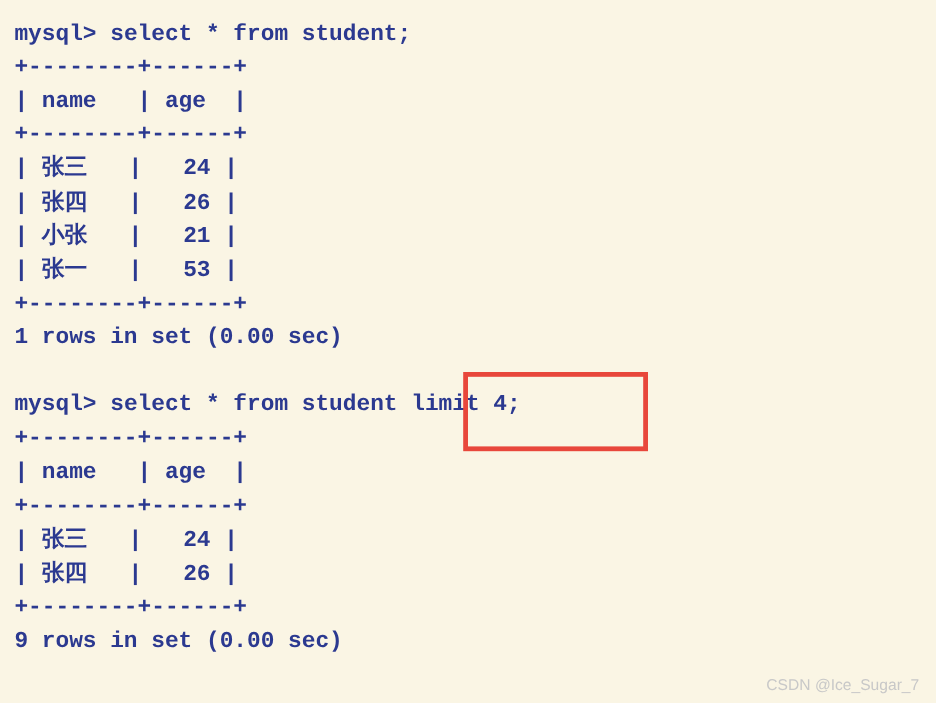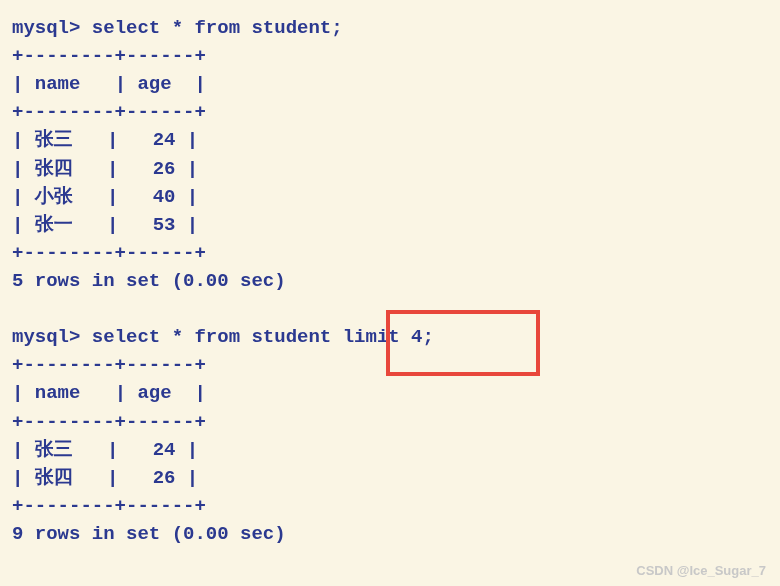--- a/index.html
+++ b/index.html
@@ -21,36 +21,36 @@
       background: transparent;
       pointer-events: none;
     }
     .watermark {
       position: absolute;
       right: 14px;
       bottom: 6px;
       color: #c8c8c8;
       font-family: Arial, sans-serif;
       font-size: 13px;
-      font-weight: 700;
+      font-weight: 400;
     }
   </style>
 </head>
 <body>
 
 <div class="line"><span>mysql&gt; </span><span>select * from student;</span></div>
 <div class="line">+--------+------+</div>
 <div class="line"><span>| </span><span>name</span><span>   | </span><span>age</span><span>  |</span></div>
 <div class="line">+--------+------+</div>
 <div class="line"><span>| </span><span>张三</span><span>   |   </span><span>24</span><span> |</span></div>
 <div class="line"><span>| </span><span>张四</span><span>   |   </span><span>26</span><span> |</span></div>
-<div class="line"><span>| </span><span>小张</span><span>   |   </span><span>40</span><span> |</span></div>
+<div class="line"><span>| </span><span>小张</span><span>   |   </span><span>21</span><span> |</span></div>
 <div class="line"><span>| </span><span>张一</span><span>   |   </span><span>53</span><span> |</span></div>
 <div class="line">+--------+------+</div>
-<div class="line">5 rows in set (0.00 sec)</div>
+<div class="line">1 rows in set (0.00 sec)</div>
 <div class="line"> </div>
 
 <div class="line"><span>mysql&gt; </span><span>select * from student</span><span> limit 4;</span></div>
 <div class="line">+--------+------+</div>
 <div class="line"><span>| </span><span>name</span><span>   | </span><span>age</span><span>  |</span></div>
 <div class="line">+--------+------+</div>
 <div class="line"><span>| </span><span>张三</span><span>   |   </span><span>24</span><span> |</span></div>
 <div class="line"><span>| </span><span>张四</span><span>   |   </span><span>26</span><span> |</span></div>
 <div class="line">+--------+------+</div>
 <div class="line">9 rows in set (0.00 sec)</div>

